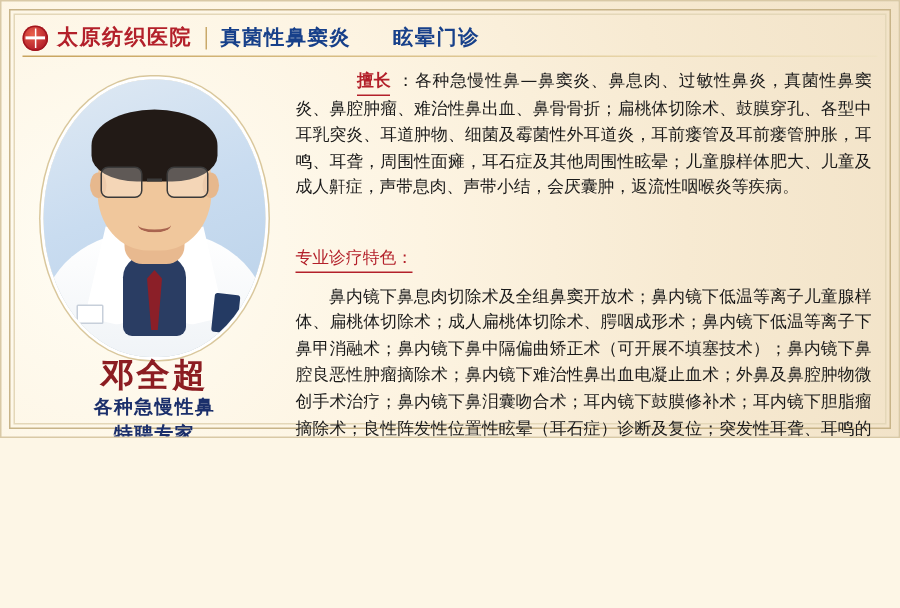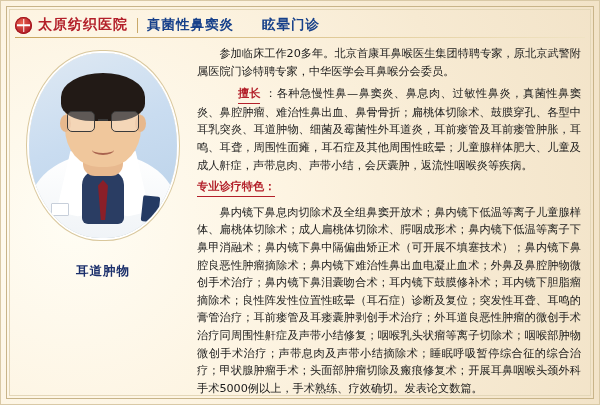--- a/index.html
+++ b/index.html
@@ -4,21 +4,21 @@
 <style>
   html,body{margin:0;padding:0;}
   body{
     width:600px;height:405px;
     background:#fdf6e6;
     font-family:"Liberation Sans","DejaVu Sans",sans-serif;
     overflow:hidden;
   }
   .poster{
     position:relative;
-    width:600px;height:405px;
+    width:600px;height:292px;
     box-sizing:border-box;
     background:
       radial-gradient(circle at 12% 55%, #fffdf4 0%, #fdf4e2 38%, #f7ead2 70%, #f2e3c8 100%);
     border:1px solid #d9c9a6;
     overflow:hidden;
   }
   
   .frame{
     position:absolute;left:5px;top:5px;right:5px;bottom:5px;
     border:1px solid #c8b489;
@@ -172,23 +172,23 @@
   }
   .para{margin:0 0 5px 0;text-indent:2em;}
   .tag{
     display:inline-block;
     color:#b3202a;font-weight:bold;
     border-bottom:1.5px solid #b3202a;
     margin-right:4px;
     margin-left:41px;
   }
   .subhead{
-    color:#b3202a;font-weight:bold;
+    color:#b3202a;font-weight:normal;
     border-bottom:1.5px solid #b3202a;
-    display:inline-block;margin-bottom:3px;
+    display:inline-block;margin-bottom:3px;margin-top:25px;
   }
   .block{margin:0 0 4px 0;text-indent:0;}
 </style>
 </head>
 <body>
 
 <div class="poster">
   <div class="frame"></div>
 
   <div class="header">
@@ -212,25 +212,26 @@
       <div class="hair"></div>
       <div class="ear-l"></div>
       <div class="ear-r"></div>
       <div class="glass-l"></div>
       <div class="glass-r"></div>
       <div class="bridge"></div>
       <div class="mouth"></div>
       <div class="badge-card"></div>
       <div class="stripe"></div>
     </div>
-    <div class="title1">耳道肿物</div>
+    <div class="name">邓全超</div>
+    <div class="title1">各种急慢性鼻</div>
+    <div class="title2">特聘专家</div>
   </div>
 
   <div class="body-text">
-    <p class="para">参加临床工作20多年。北京首康耳鼻喉医生集团特聘专家，原北京武警附属医院门诊特聘专家，中华医学会耳鼻喉分会委员。</p>
 
     <p class="block">
       <span class="tag">擅长</span><span>：各种急慢性鼻—鼻窦炎、鼻息肉、过敏性鼻炎，真菌性鼻窦炎、鼻腔肿瘤、难治性鼻出血、鼻骨骨折；扁桃体切除术、鼓膜穿孔、各型中耳乳突炎、耳道肿物、细菌及霉菌性外耳道炎，耳前瘘管及耳前瘘管肿胀，耳鸣、耳聋，周围性面瘫，耳石症及其他周围性眩晕；儿童腺样体肥大、儿童及成人鼾症，声带息肉、声带小结，会厌囊肿，返流性咽喉炎等疾病。</span>
     </p>
 
     <p class="block">
       <span class="subhead">专业诊疗特色：</span>
     </p>
     <p class="para">鼻内镜下鼻息肉切除术及全组鼻窦开放术；鼻内镜下低温等离子儿童腺样体、扁桃体切除术；成人扁桃体切除术、腭咽成形术；鼻内镜下低温等离子下鼻甲消融术；鼻内镜下鼻中隔偏曲矫正术（可开展不填塞技术）；鼻内镜下鼻腔良恶性肿瘤摘除术；鼻内镜下难治性鼻出血电凝止血术；外鼻及鼻腔肿物微创手术治疗；鼻内镜下鼻泪囊吻合术；耳内镜下鼓膜修补术；耳内镜下胆脂瘤摘除术；良性阵发性位置性眩晕（耳石症）诊断及复位；突发性耳聋、耳鸣的膏管治疗；耳前瘘管及耳瘘囊肿剥创手术治疗；外耳道良恶性肿瘤的微创手术治疗同周围性鼾症及声带小结修复；咽喉乳头状瘤等离子切除术；咽喉部肿物微创手术治疗；声带息肉及声带小结摘除术；睡眠呼吸暂停综合征的综合治疗；甲状腺肿瘤手术；头面部肿瘤切除及瘢痕修复术；开展耳鼻咽喉头颈外科手术5000例以上，手术熟练、疗效确切。发表论文数篇。</p>
   </div>

